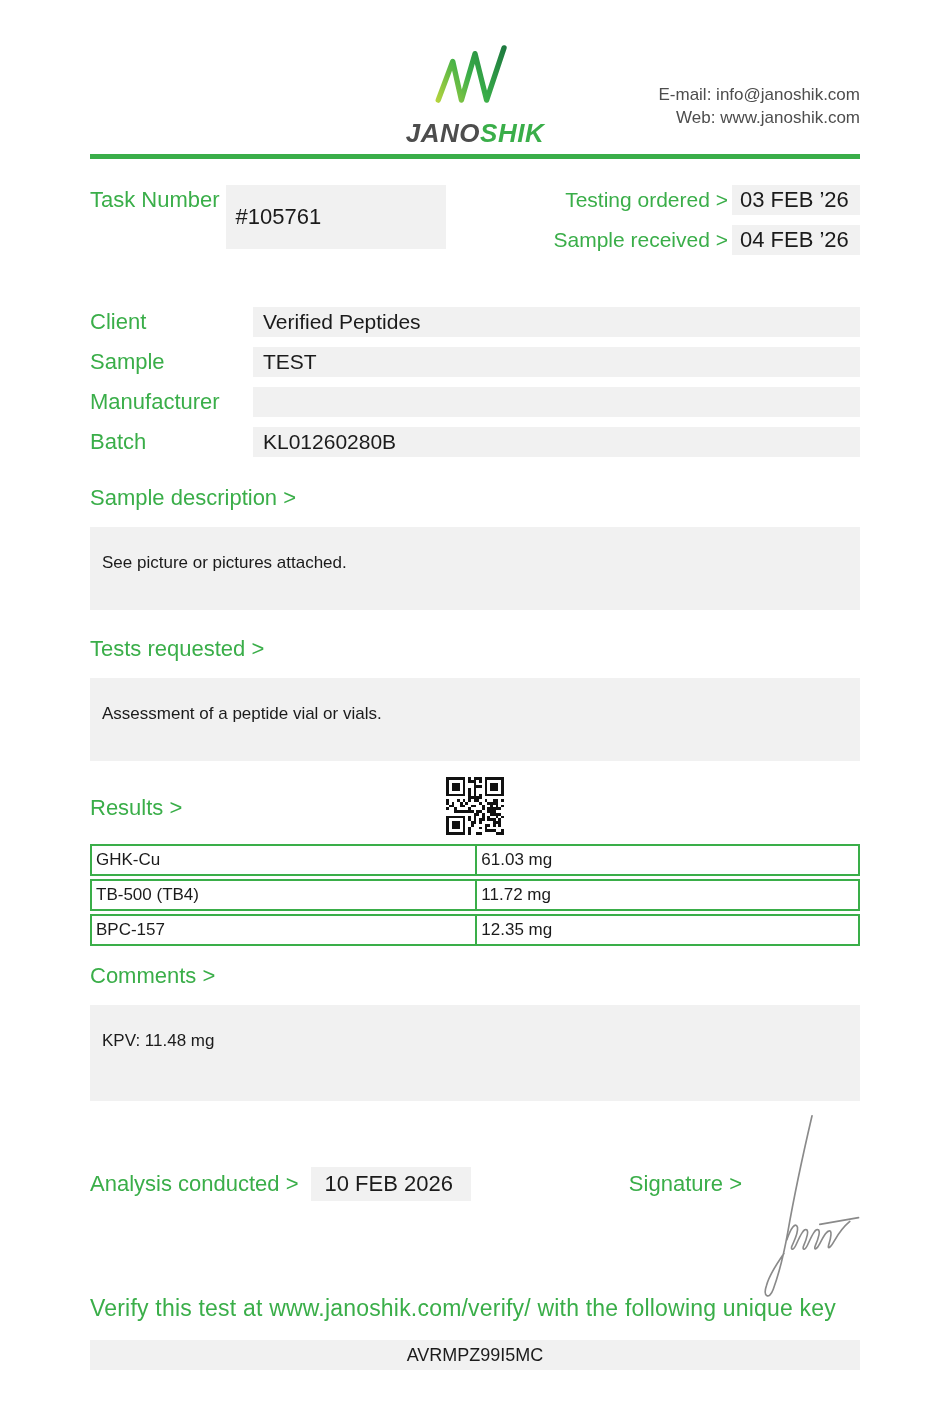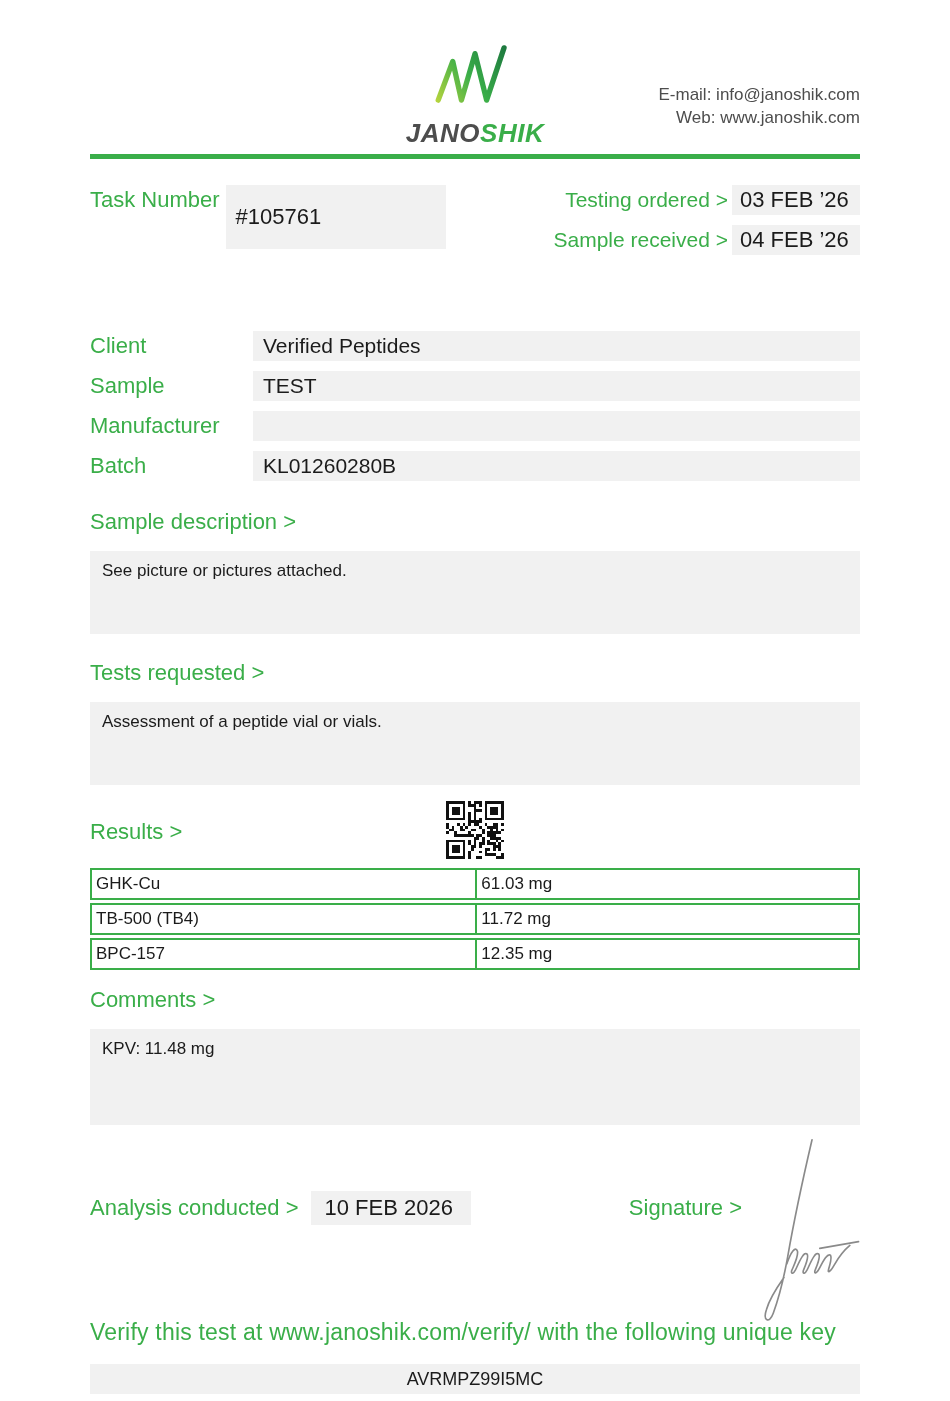--- a/index.html
+++ b/index.html
@@ -37,30 +37,30 @@
   .task-section{margin-top:26px;display:flex;justify-content:space-between;align-items:flex-start;}
   .task-left{display:flex;gap:6px;}
   .task-label{font-size:22px;color:var(--green);line-height:30px;white-space:nowrap;}
   .task-value{background:var(--box);width:220px;font-size:22px;line-height:30px;padding:17px 10px;}
   .task-right{display:flex;flex-direction:column;gap:10px;}
   .date-row{display:flex;align-items:center;gap:4px;justify-content:flex-end;}
   .date-label{color:var(--green);font-size:21px;white-space:nowrap;}
   .date-value{background:var(--box);font-size:22px;line-height:30px;padding:0 8px;min-width:128px;}
 
   
-  .details{margin-top:76px;}
+  .details{margin-top:52px;}
   .detail-row{display:flex;margin-bottom:10px;}
   .detail-label{width:163px;flex:none;font-size:22px;color:var(--green);line-height:30px;}
   .detail-value{flex:1;background:var(--box);font-size:21px;line-height:30px;padding:0 10px;min-height:30px;}
 
   
   .sec-heading{font-size:22px;color:var(--green);line-height:26px;}
   .sd-heading{margin-top:28px;}
   .tr-heading{margin-top:26px;}
-  .box{background:var(--box);margin-top:16px;height:83px;padding:9px 12px;font-size:17px;line-height:1.3;}
+  .box{background:var(--box);margin-top:16px;height:83px;padding:25px 12px;font-size:17px;line-height:1.3;}
 
   
   .results-header{position:relative;margin-top:18px;height:62px;}
   .results-heading{position:absolute;left:0;top:16px;}
   .qr{position:absolute;left:50%;top:-2px;transform:translateX(-50%);width:58px;height:58px;}
   .results-table{width:100%;border-collapse:separate;border-spacing:0 3px;}
   .results-table td{
     border:2px solid var(--green);background:#fff;font-size:17px;
     padding:4px 4px;height:29px;
   }

